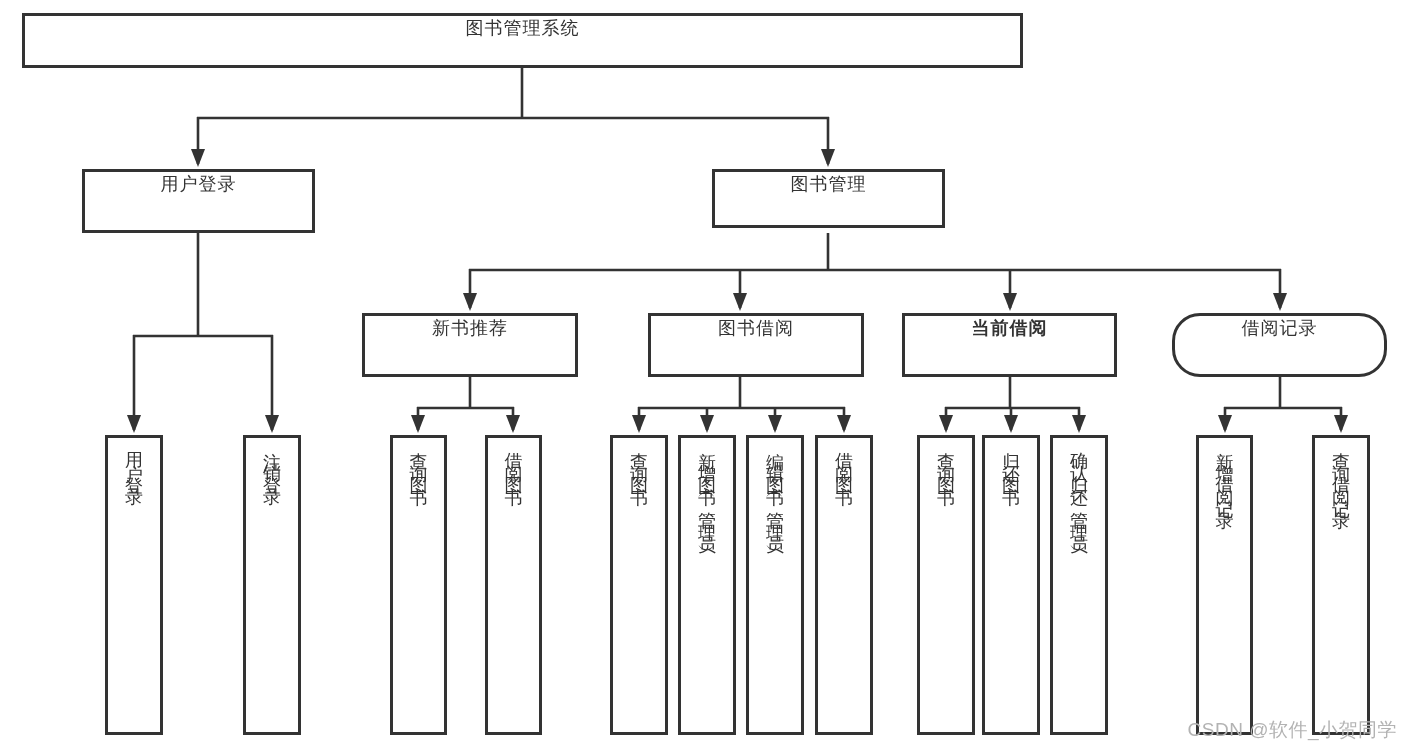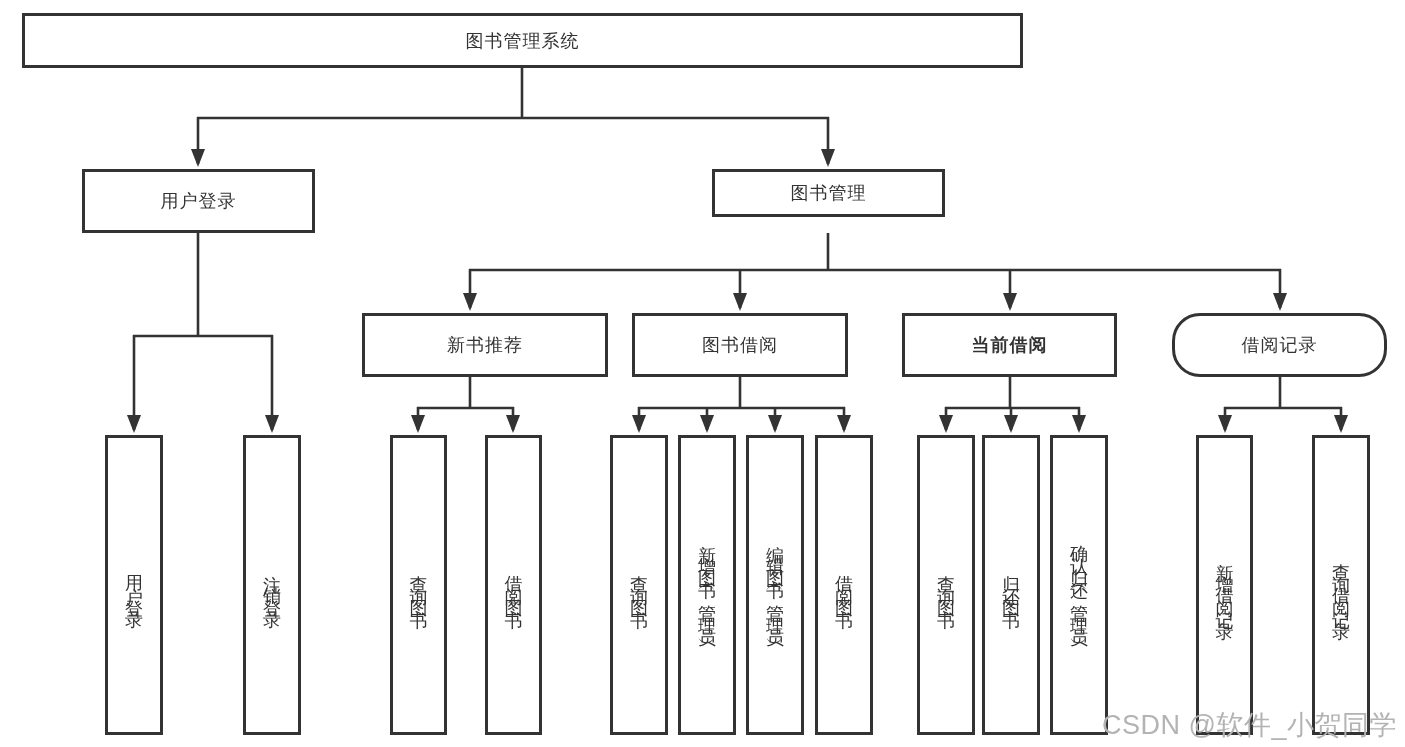--- a/index.html
+++ b/index.html
@@ -20,38 +20,38 @@
     position:absolute;left:0;top:0;width:1405px;height:747px;
     pointer-events:none;
   }
   .connectors path.cline{stroke:var(--line);fill:none;stroke-width:2.6px;}
   .connectors .arrowhead{fill:var(--line);stroke:none;}
   .node{
     position:absolute;
     box-sizing:border-box;
     border:3px solid var(--line);
     background:var(--box-bg);
-    display:flex;align-items:center;justify-content:center;
+    display:flex;justify-content:center;
     color:var(--text);
     font-size:18px;
     letter-spacing:1px;
     z-index:2;
   }
   .node .label{white-space:nowrap;}
   .node.v .label{
     writing-mode:vertical-rl;
     text-orientation:mixed;
     letter-spacing:12px;
     line-height:1;
     white-space:normal;
   }
   .watermark{
     position:absolute;
     right:8px;bottom:4px;
-    font-size:27px;
+    font-size:19px;
     color:var(--watermark);
     z-index:3;
     letter-spacing:0.5px;
   }
 </style>
 </head>
 <body>
 
 <div class="canvas">
 
@@ -103,28 +103,28 @@
     <path class="cline" d="M1341 407 L1341 430" marker-end="url(#arw)"></path>
   </svg>
 
   <div class="node" style="left:22px;top:13px;width:1001px;height:55px;">
     <span class="label">图书管理系统</span>
   </div>
 
   <div class="node" style="left:82px;top:169px;width:233px;height:64px;">
     <span class="label">用户登录</span>
   </div>
-  <div class="node" style="left:712px;top:169px;width:233px;height:48px;">
+  <div class="node" style="left:712px;top:169px;width:233px;height:59px;">
     <span class="label">图书管理</span>
   </div>
 
-  <div class="node" style="left:362px;top:313px;width:246px;height:64px;">
+  <div class="node" style="left:362px;top:313px;width:216px;height:64px;">
     <span class="label">新书推荐</span>
   </div>
-  <div class="node" style="left:632px;top:313px;width:216px;height:64px;">
+  <div class="node" style="left:648px;top:313px;width:216px;height:64px;">
     <span class="label">图书借阅</span>
   </div>
   <div class="node" style="left:902px;top:313px;width:215px;height:64px;font-weight:bold;">
     <span class="label">当前借阅</span>
   </div>
   <div class="node" style="left:1172px;top:313px;width:215px;height:64px;border-radius:28px;">
     <span class="label">借阅记录</span>
   </div>
 
   <div class="node v" style="left:105px;top:435px;width:58px;height:300px;">

